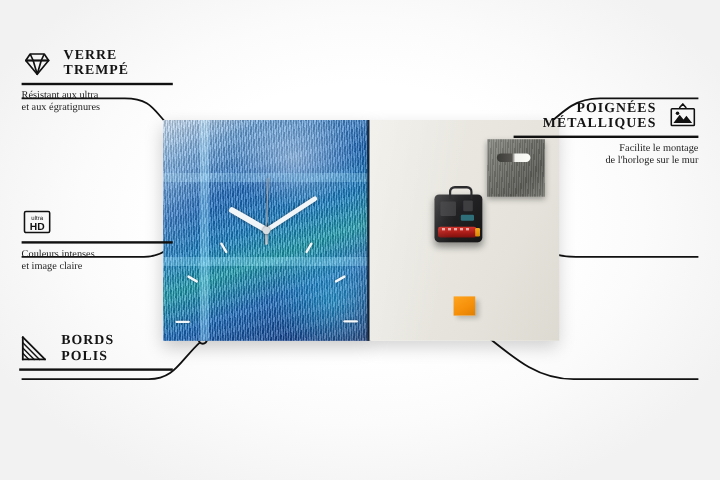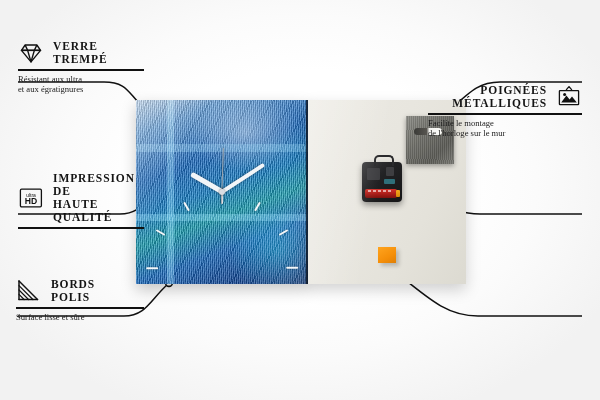--- a/index.html
+++ b/index.html
@@ -110,21 +110,21 @@
   .co-rule{height:1.6px;background:#111;margin-top:3px;}
   .co-sub{
     font-family:"Liberation Serif",serif;font-size:8.6px;line-height:10.6px;
     color:#1b1b1b;margin-top:3px;white-space:pre-line;
   }
   .left .co-head{justify-content:flex-start;}
   .left .co-title{text-align:left;}
   .left .co-sub{text-align:left;}
   .right .co-head{justify-content:flex-end;margin-top:44px;}
   .right .co-title{text-align:right;}
-  .right .co-sub{}
+  .right .co-sub{text-align:right;}
 
   .ico{width:26px;height:26px;flex:0 0 26px;display:block;}
   .ico svg{width:26px;height:26px;display:block;}
 
   
   .wires{position:absolute;left:0;top:0;width:600px;height:400px;pointer-events:none;}
 </style>
 </head>
 <body>
 
@@ -207,43 +207,42 @@
 
   <div class="callout left" style="left:18px;top:172px;width:126px;">
     <div class="co-head">
       <span class="ico">
         <svg viewBox="0 0 26 26">
           <rect x="2.4" y="4.2" width="21" height="17.6" fill="none" stroke="#111" stroke-width="1.3" rx="1.2"></rect>
           <text x="13" y="11.6" text-anchor="middle" font-family="Liberation Sans, sans-serif" font-size="5" fill="#111">ultra</text>
           <text x="13" y="19.4" text-anchor="middle" font-family="Liberation Sans, sans-serif" font-weight="bold" font-size="8.6" fill="#111">HD</text>
         </svg>
       </span>
-      <span class="co-title">IMPRESSION DE
-HAUTE QUALITÉ</span>
     </div>
     <div class="co-rule" style="width:126px;"></div>
+    <div class="co-sub">Couleurs intenses
+et image claire</div>
   </div>
 
   <div class="callout left" style="left:16px;top:278px;width:126px;">
     <div class="co-head">
       <span class="ico">
         <svg viewBox="0 0 26 26" stroke="#111" fill="none" stroke-width="1.5" stroke-linecap="round">
           <path d="M3 3 L3 21.5"></path>
           <path d="M3 21.5 L21.5 21.5"></path>
           <path d="M3 3 L21.5 21.5"></path>
           <path d="M3 7.6 L16.9 21.5" stroke-width="1.2"></path>
           <path d="M3 12 L12.5 21.5" stroke-width="1.2"></path>
           <path d="M3 16.4 L8.1 21.5" stroke-width="1.2"></path>
         </svg>
       </span>
       <span class="co-title">BORDS
 POLIS</span>
     </div>
     <div class="co-rule" style="width:128px;"></div>
-    <div class="co-sub">Surface lisse et sûre</div>
   </div>
 
   <div class="callout right" style="right:18px;top:40px;width:154px;">
     <div class="co-head">
       <span class="co-title">POIGNÉES
 MÉTALLIQUES</span>
       <span class="ico">
         <svg viewBox="0 0 26 26" fill="none" stroke="#111" stroke-width="1.3">
           <path d="M10.4 5.6 L13 2.6 L15.6 5.6" stroke-linecap="round" stroke-linejoin="round"></path>
           <rect x="3.4" y="6.6" width="19.2" height="14" rx="0.6"></rect>

